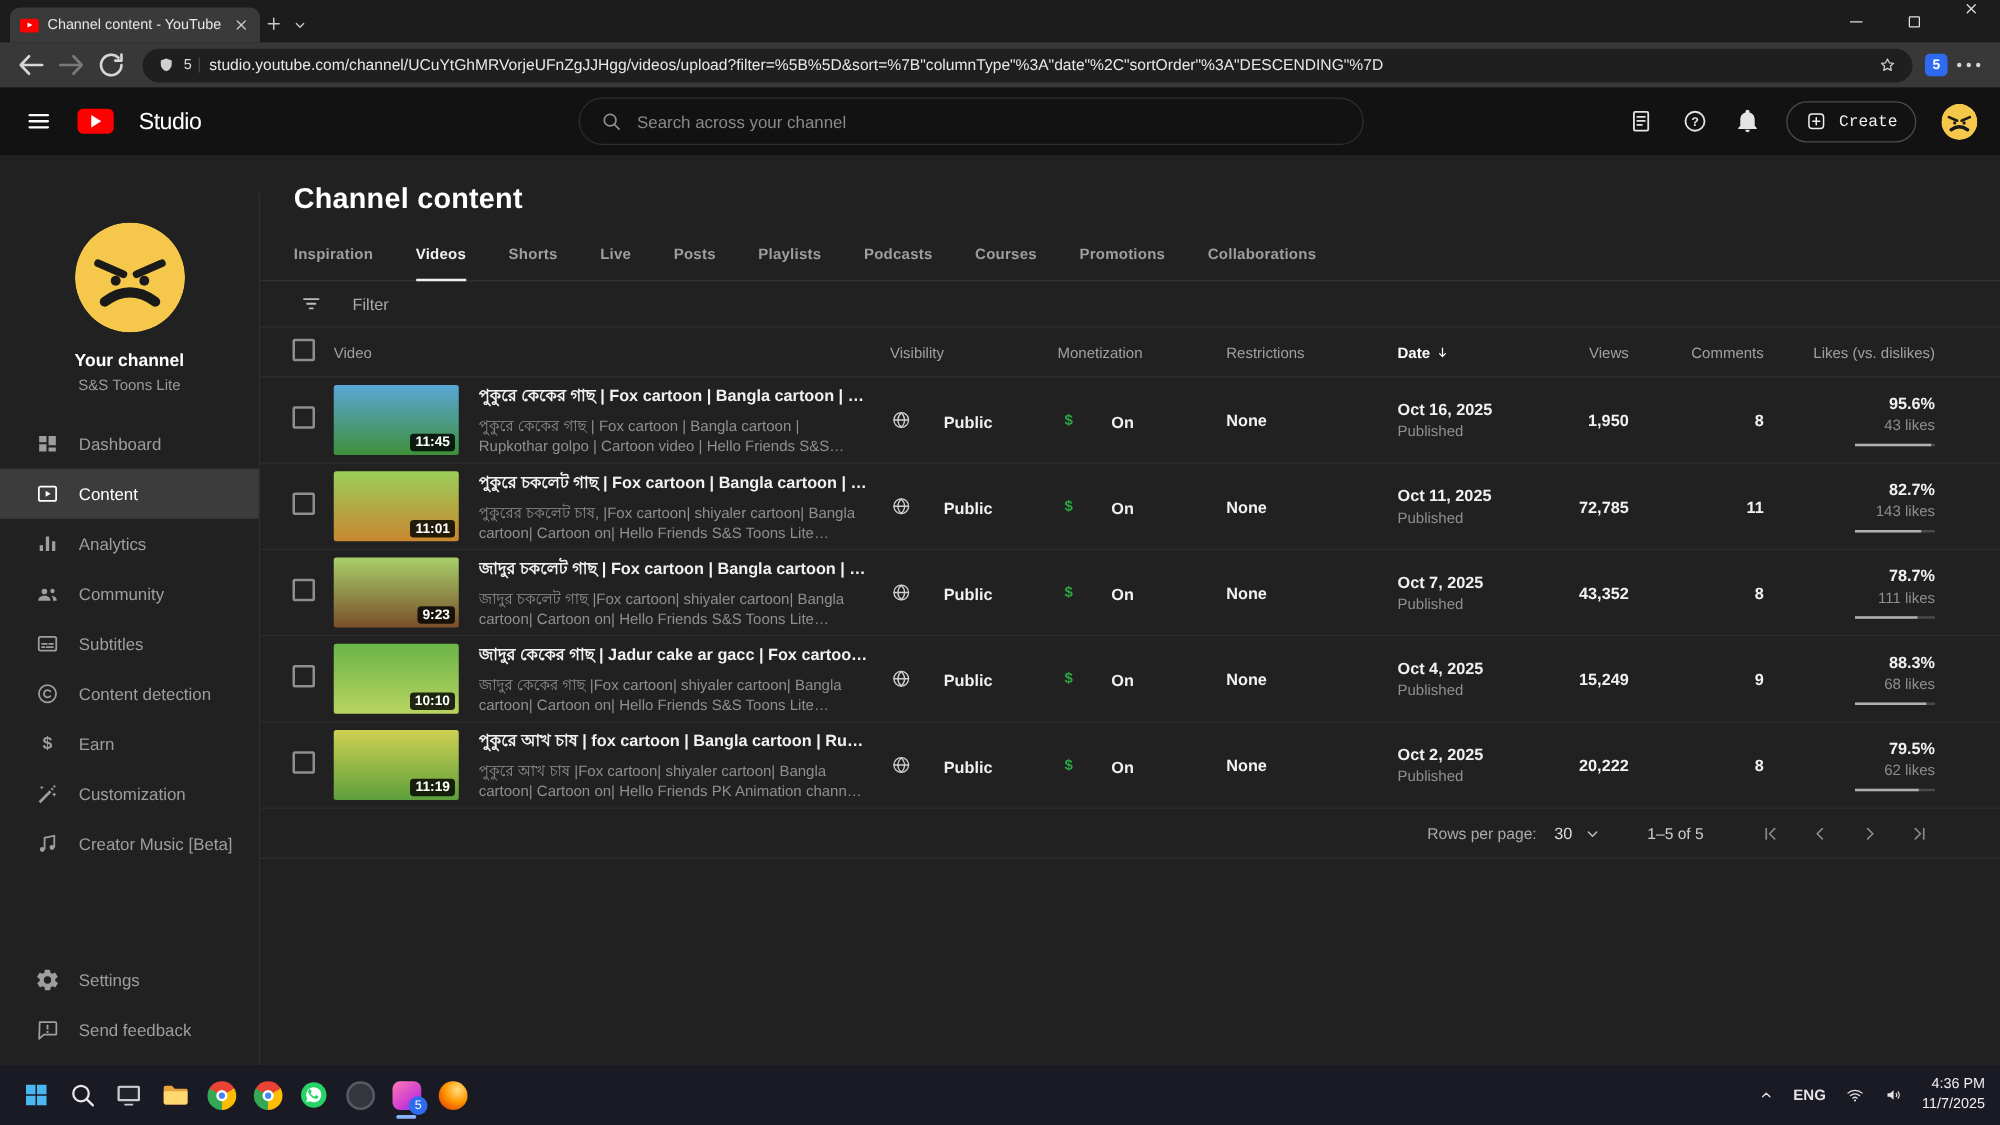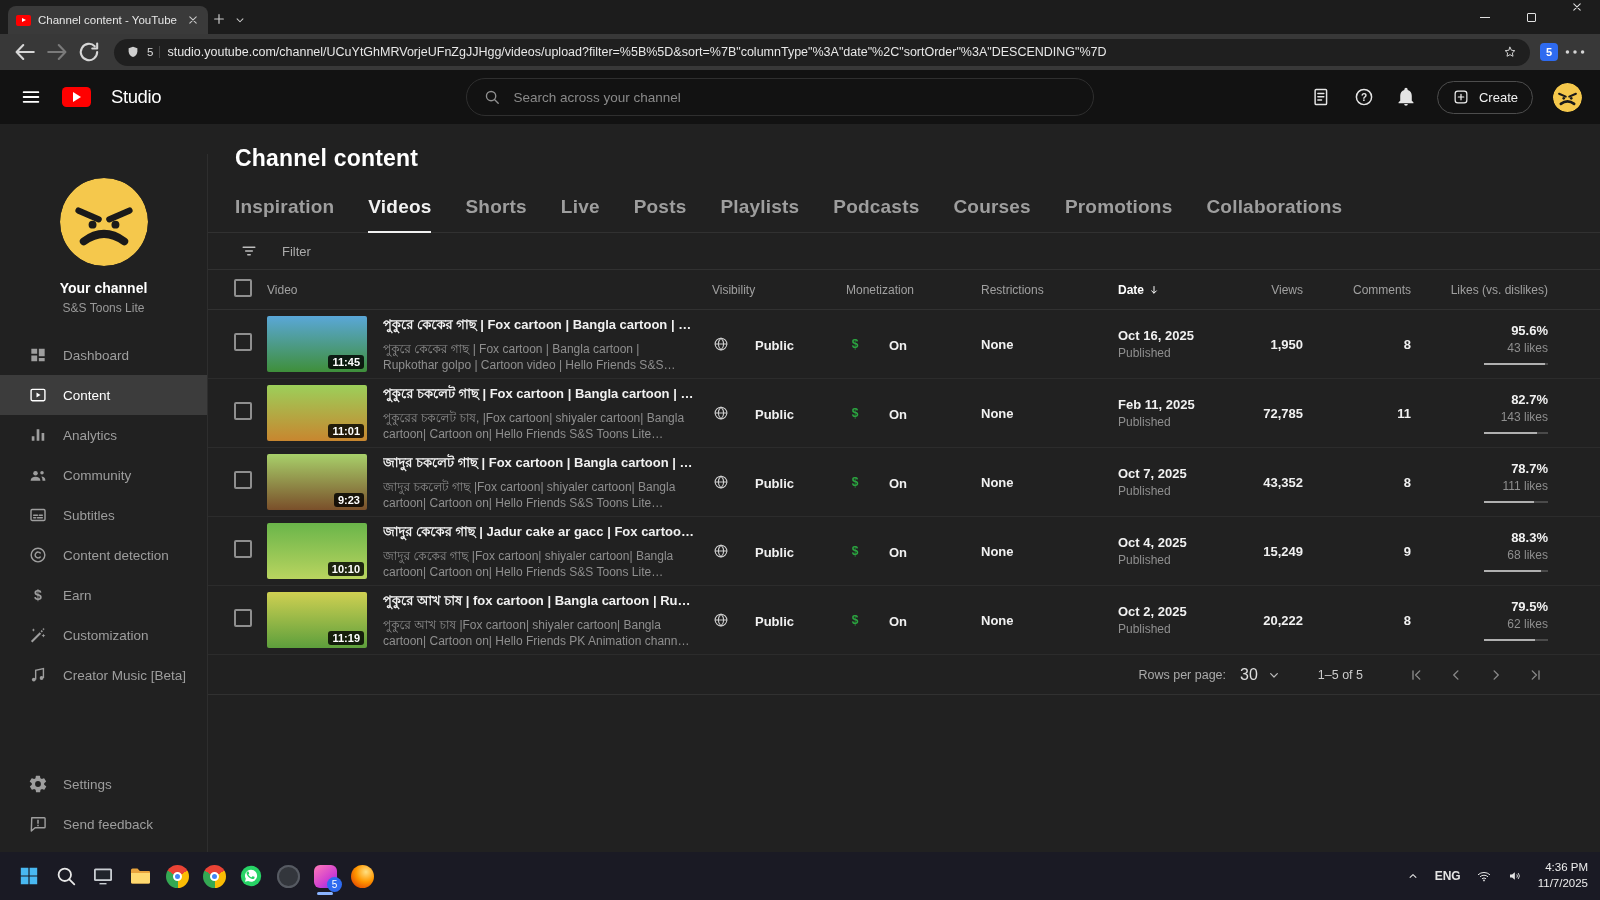--- a/index.html
+++ b/index.html
@@ -54,41 +54,41 @@
   .hdr-center { flex:1; display:flex; justify-content:center; }
   .searchbar { width:628px; height:38px; background:#121212; border:1px solid #2f2f2f; border-radius:19px;
     display:flex; align-items:center; gap:12px; padding:0 16px; }
   .searchbar .s-ic { color:#909090; }
   .searchbar input { flex:1; background:transparent; border:none; outline:none; color:#eee; font-size:13.5px; }
   .searchbar input::placeholder { color:#8a8a8a; }
   .hdr-right { display:flex; align-items:center; gap:20px; flex:0 0 auto; }
   .hdr-ic { color:#e4e4e4; }
   .create-btn { display:flex; align-items:center; gap:9px; height:33px; padding:0 14px;
     border:1px solid #4d4d4d; border-radius:17px; background:transparent; color:#f1f1f1; font-size:13px;
-    font-family:Liberation Sans, sans-serif;text-align:center; }
+    font-family:Liberation Mono, monospace;text-align:center; }
   .avatar-small { width:29px; height:29px; border-radius:50%; overflow:hidden; }
 
   
   .app-body { flex:1; min-height:0; display:flex; background:#212121; }
   .sidebar { flex:0 0 208px; width:208px; border-right:1px solid #2e2e2e; display:flex; flex-direction:column; padding-top:24px;margin-top:30px; }
   .channel-avatar { width:88px; height:88px; margin:0 auto; border-radius:50%; overflow:hidden; }
   .channel-name { text-align:center; color:#fff; font-size:14px; font-weight:bold; margin-top:14px; }
   .channel-handle { text-align:center; color:#9a9a9a; font-size:12px; margin-top:5px; }
   .side-nav { margin-top:20px; }
   .side-item { height:40px; display:flex; align-items:center; gap:15px; padding-left:28px;
     color:#9e9e9e; font-size:13.5px; cursor:pointer; }
   .side-item.active { background:#3c3c3c; color:#fff; }
   .side-ic { flex:0 0 20px; }
   .side-footer { margin-top:auto; padding-bottom:8px; }
 
   
   .content { flex:1; min-width:0; display:flex; flex-direction:column; }
   .page-title { color:#fff; font-size:23px; font-weight:bold; margin:21px 0 0 27px; letter-spacing:0.2px; }
   .tabs { display:flex; gap:34px; padding-left:27px; border-bottom:1px solid #313131; margin-top:14px; }
-  .tab-item { color:#9e9e9e; font-size:19px; font-weight:bold; letter-spacing:0.2px; padding:10px 0 13px; cursor:pointer; }
+  .tab-item { color:#9e9e9e; font-size:12px; font-weight:bold; letter-spacing:0.2px; padding:10px 0 13px; cursor:pointer; }
   .tab-item.active { color:#f1f1f1; border-bottom:2.5px solid #f1f1f1; margin-bottom:-1px; }
   .filter-row { height:37px; display:flex; align-items:center; gap:23px; padding-left:31px;
     border-bottom:1px solid #313131; }
   .filter-ic { color:#bdbdbd; }
   .filter-label { color:#aaa; font-size:13px; }
 
   .thead, .trow { display:grid; grid-template-columns: 33px 1fr 134px 135px 137px 130px 55px 108px 137px;
     padding-left:26px; padding-right:52px; align-items:center; }
   .thead { height:40px; border-bottom:1px solid #313131; color:#a0a0a0; font-size:12px; }
   .thead > span, .trow > span { min-width:0; }
@@ -117,21 +117,21 @@
   .c-views, .c-comments { color:#f1f1f1; font-size:13px; font-weight:bold; }
   .c-likes { display:flex; flex-direction:column; align-items:flex-end; gap:3px; }
   .likes-pct { color:#f1f1f1; font-size:13px; font-weight:bold; }
   .likes-count { color:#8f8f8f; font-size:12px; }
   .likes-bar { width:64px; height:2px; background:#4a4a4a; margin-top:5px; }
   .likes-fill { display:block; height:100%; background:#b0b0b0; }
 
   .pagination { height:40px; display:flex; align-items:center; justify-content:flex-end; gap:14px;
     padding-right:55px; border-bottom:1px solid #313131; }
   .pg-label { color:#aaa; font-size:12.5px; }
-  .pg-select { display:flex; align-items:center; gap:8px; color:#ddd; font-size:16px; cursor:pointer; }
+  .pg-select { display:flex; align-items:center; gap:8px; color:#ddd; font-size:13px; cursor:pointer; }
   .pg-select .i16 { color:#bbb; }
   .pg-range { color:#ccc; font-size:12.5px; margin:0 22px; }
   .pg-btn { color:#8a8a8a; cursor:pointer; margin-left:8px; }
 
   
   .taskbar { flex:0 0 48px; background:#1a1a24; display:flex; align-items:center; padding:0 12px; }
   .tb-left { display:flex; gap:3px; }
   .tb-item { width:34px; height:40px; display:flex; align-items:center; justify-content:center;
     position:relative; border-radius:4px; }
   .tb-item.active::after { content:""; position:absolute; bottom:1px; left:50%; transform:translateX(-50%);
@@ -552,21 +552,21 @@
             <span class="c-mon">
               <span class="mon-ic" data-icon="dollar">
                 <svg viewBox="0 0 24 24">
                   <text x="12" y="17" text-anchor="middle" font-size="16" font-weight="bold" fill="currentColor" font-family="sans-serif">$</text>
                 </svg>
               </span>
               <span>On</span>
             </span>
             <span class="c-res">None</span>
             <span class="c-date">
-              <span class="date-main">Feb 11, 2025</span>
+              <span class="date-main">Oct 11, 2025</span>
               <span class="date-sub">Published</span>
             </span>
             <span class="c-views num">72,785</span>
             <span class="c-comments num">11</span>
             <span class="c-likes">
               <span class="likes-pct">82.7%</span>
               <span class="likes-count">143 likes</span>
               <span class="likes-bar">
                 <span class="likes-fill" style="width: 82.7%;"></span>
               </span>

